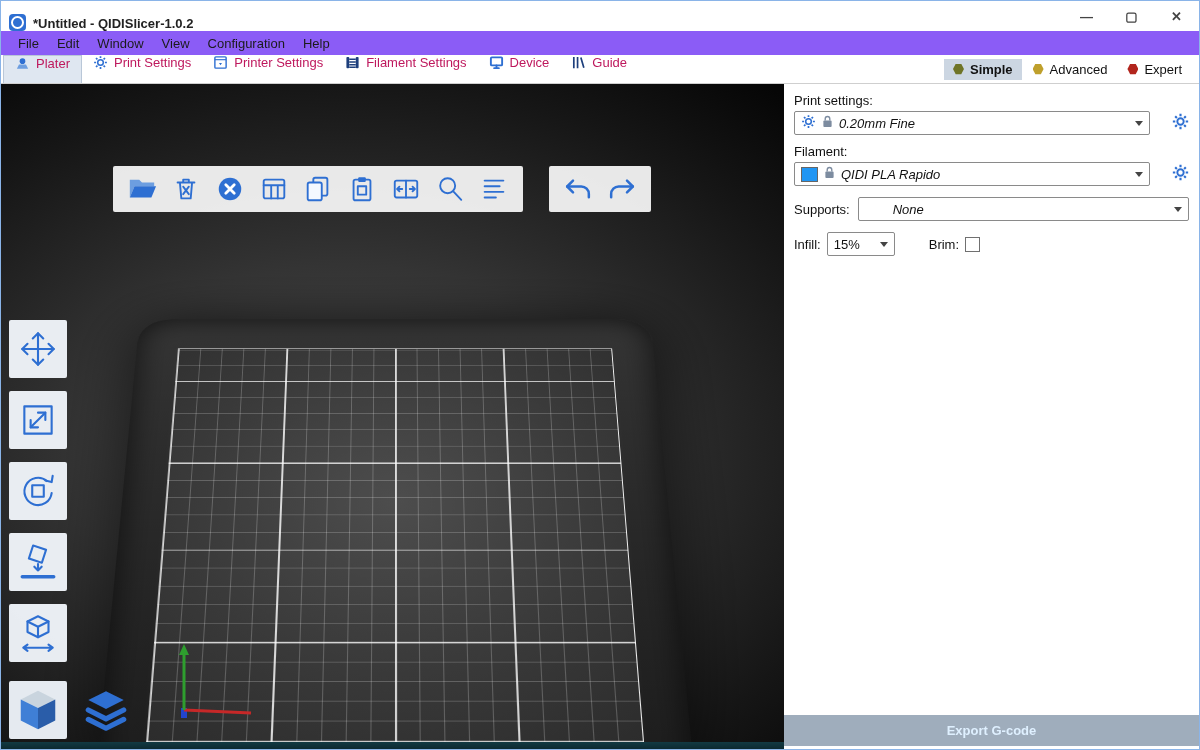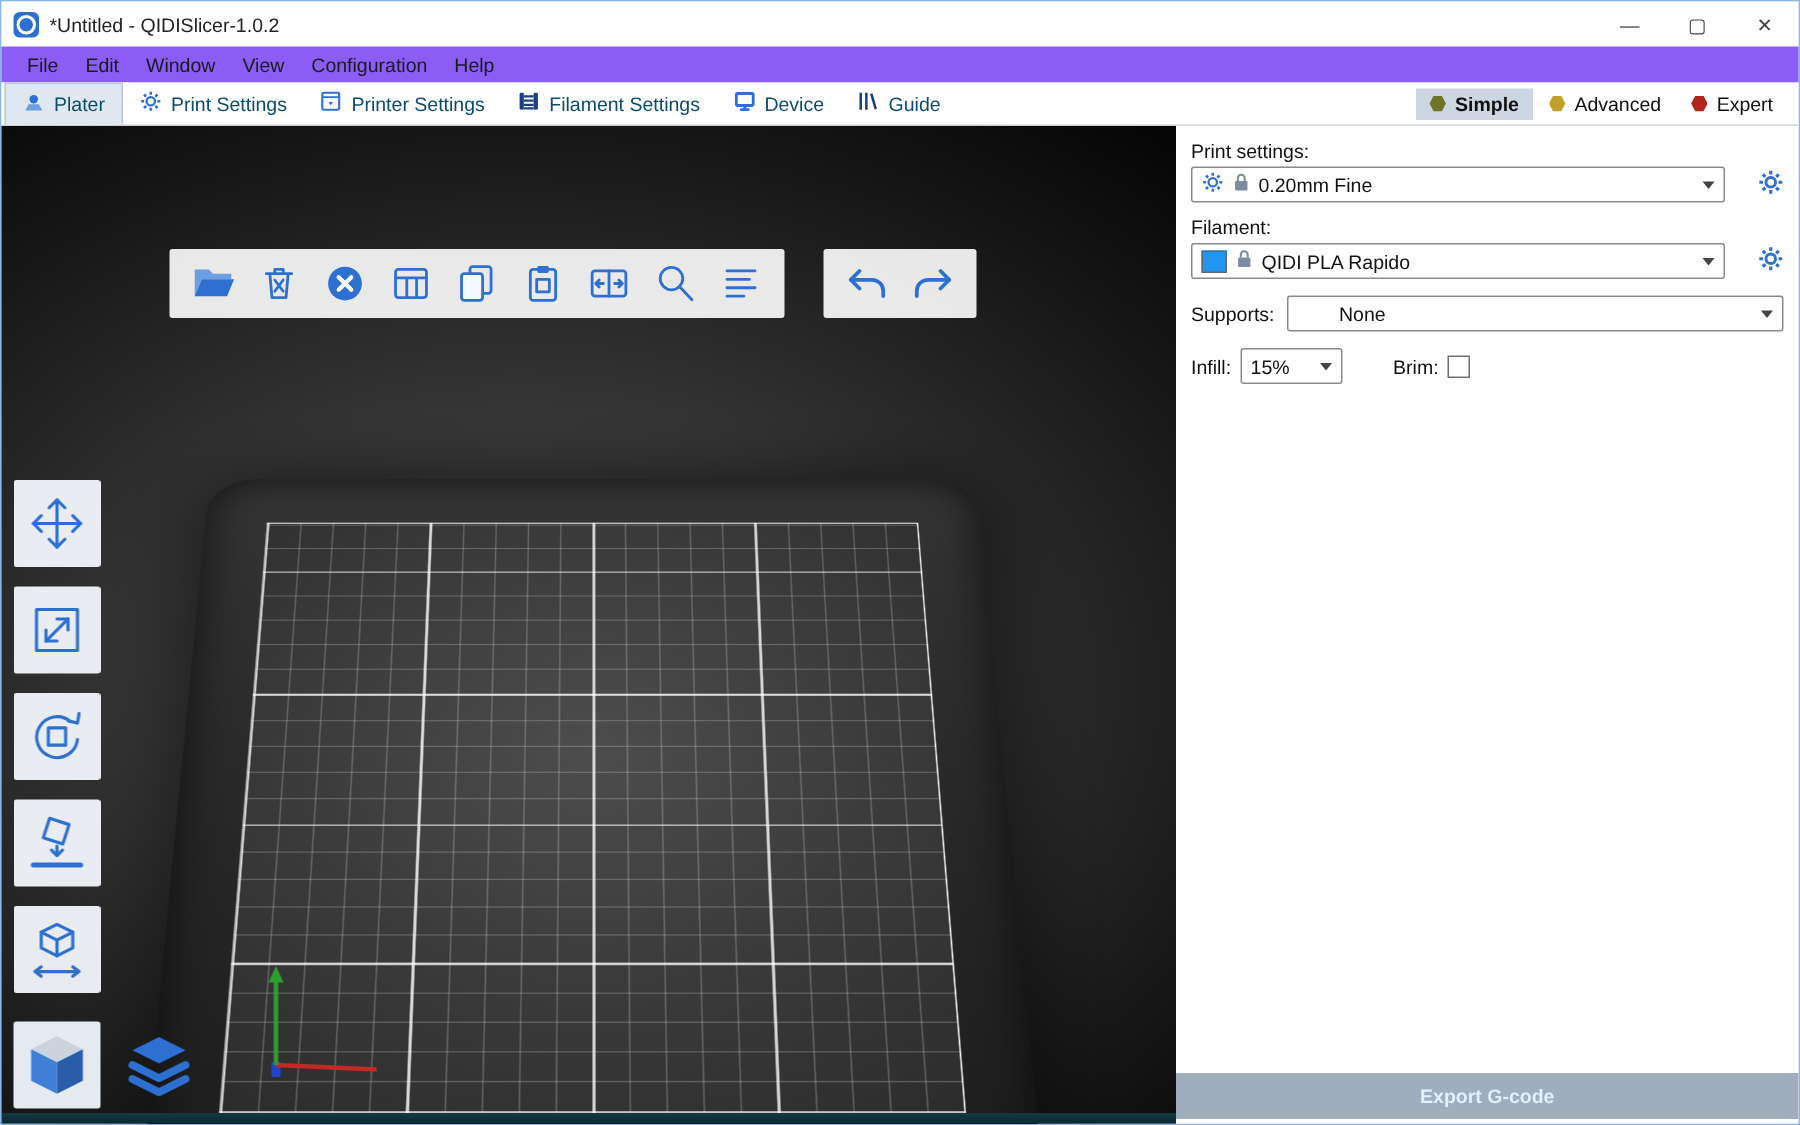--- a/index.html
+++ b/index.html
@@ -1,33 +1,33 @@
 <!DOCTYPE html>
 <html><head>
 <meta charset="utf-8">
 <style>
   html,body{margin:0;padding:0;}
   body{width:1200px;height:750px;overflow:hidden;font-family:"Liberation Sans",sans-serif;background:#fff;}
   .app{width:1200px;height:750px;box-sizing:border-box;border:1px solid #8ab4e8;display:flex;flex-direction:column;background:#fff;}
 
   
-  .titlebar{height:30px;display:flex;align-items:center;padding-left:8px;gap:7px;background:#fff;flex:0 0 auto;}
+  .titlebar{height:30px;display:flex;align-items:flex-end;padding-left:8px;gap:7px;background:#fff;flex:0 0 auto;font-weight:bold;}
   .app-logo{width:17px;height:17px;border-radius:4px;background:#2e6fd2;display:flex;align-items:center;justify-content:center;}
   .app-logo::after{content:"";width:9px;height:9px;border:2px solid #fff;border-radius:50%;}
   .title-text{font-size:13px;color:#222;}
   .win-controls{margin-left:auto;display:flex;height:30px;}
   .win-btn{width:45px;height:30px;display:flex;align-items:center;justify-content:center;font-size:13px;color:#444;}
 
   
   .menubar{height:24px;display:flex;align-items:center;padding-left:8px;flex:0 0 auto;background:#8b5cf6;}
   .menu-item{padding:3px 9px;font-size:13px;color:#1b1b1b;}
 
   
   .tabbar{height:28px;display:flex;align-items:stretch;border-bottom:1px solid #cfcfcf;background:#fff;flex:0 0 auto;padding-left:2px;}
-  .tab{display:flex;align-items:center;gap:6px;padding:0 11px;font-size:13px;color:#0c4a6e;}
+  .tab{display:flex;align-items:flex-start;gap:6px;padding:0 11px;font-size:13px;color:#be185d;}
   .tab.active{background:#dfe7f1;border:1px solid #b9c7d8;border-bottom:none;}
   .modes{margin-left:auto;display:flex;align-items:center;gap:2px;padding-right:8px;}
   .mode{display:flex;align-items:center;gap:6px;padding:3px 9px;font-size:13px;color:#111;}
   .mode.active{background:#ccd6e2;font-weight:bold;}
   .mode-dot{width:11px;height:11px;clip-path:polygon(25% 3%,75% 3%,100% 50%,75% 97%,25% 97%,0 50%);}
 
   
   .main{flex:1;display:flex;min-height:0;}
   .viewport{flex:1;position:relative;overflow:hidden;
     background:radial-gradient(ellipse 85% 72% at 44% 56%, #4a4a4a 0%, #343434 40%, #161616 78%, #060606 100%);}
@@ -59,28 +59,28 @@
       repeating-linear-gradient(90deg, rgba(255,255,255,.75) 0 1.5px, transparent 1.5px 115.5px),
       repeating-linear-gradient(0deg, rgba(255,255,255,.75) 0 1.5px, transparent 1.5px 115.5px),
       repeating-linear-gradient(90deg, rgba(255,255,255,.22) 0 1px, transparent 1px 23.1px),
       repeating-linear-gradient(0deg, rgba(255,255,255,.22) 0 1px, transparent 1px 23.1px),
       radial-gradient(circle at 50% 42%, #4d4d4d 0%, #3a3a3a 55%, #2c2c2c 100%);}
   .axis-gizmo{position:absolute;left:168px;top:538px;}
 
   
   .sidebar{width:415px;flex:0 0 415px;background:#fff;position:relative;box-sizing:border-box;padding:6px 10px 0 10px;font-size:13px;color:#111;}
   .sb-label{margin:3px 0 3px;font-size:13px;}
-  .combo-row{display:flex;align-items:center;gap:22px;}
+  .combo-row{display:flex;align-items:center;gap:22px;font-style:italic;}
   .combo{flex:1;height:24px;box-sizing:border-box;border:1px solid #8a8a8a;background:#fff;display:flex;align-items:center;gap:6px;padding:0 6px;border-radius:2px;}
   .combo-value{flex:1;white-space:nowrap;overflow:hidden;}
   .chev{width:0;height:0;border-left:4px solid transparent;border-right:4px solid transparent;border-top:5px solid #444;margin-left:auto;}
   .swatch{width:15px;height:13px;border:1px solid #666;}
   .row{display:flex;align-items:center;margin-top:11px;gap:6px;}
   .combo.small{flex:0 0 68px;}
-  .combo.supports{margin-left:2px;}
+  .combo.supports{margin-left:2px;font-style:italic;}
   .brim-label{margin-left:28px;}
   .checkbox{width:13px;height:13px;border:1px solid #707070;background:#fff;display:inline-block;}
   .export-btn{position:absolute;left:0;right:0;bottom:3px;height:31px;background:#9fadbc;color:#dff0ff;font-weight:bold;font-size:13px;display:flex;align-items:center;justify-content:center;}
 
   .ic{stroke:#2e6fd2;fill:none;stroke-width:2;stroke-linecap:round;stroke-linejoin:round;}
   .ic-thick{stroke:#2e6fd2;fill:none;stroke-width:3;stroke-linecap:round;stroke-linejoin:round;}
 </style>
 </head>
 <body>
 

